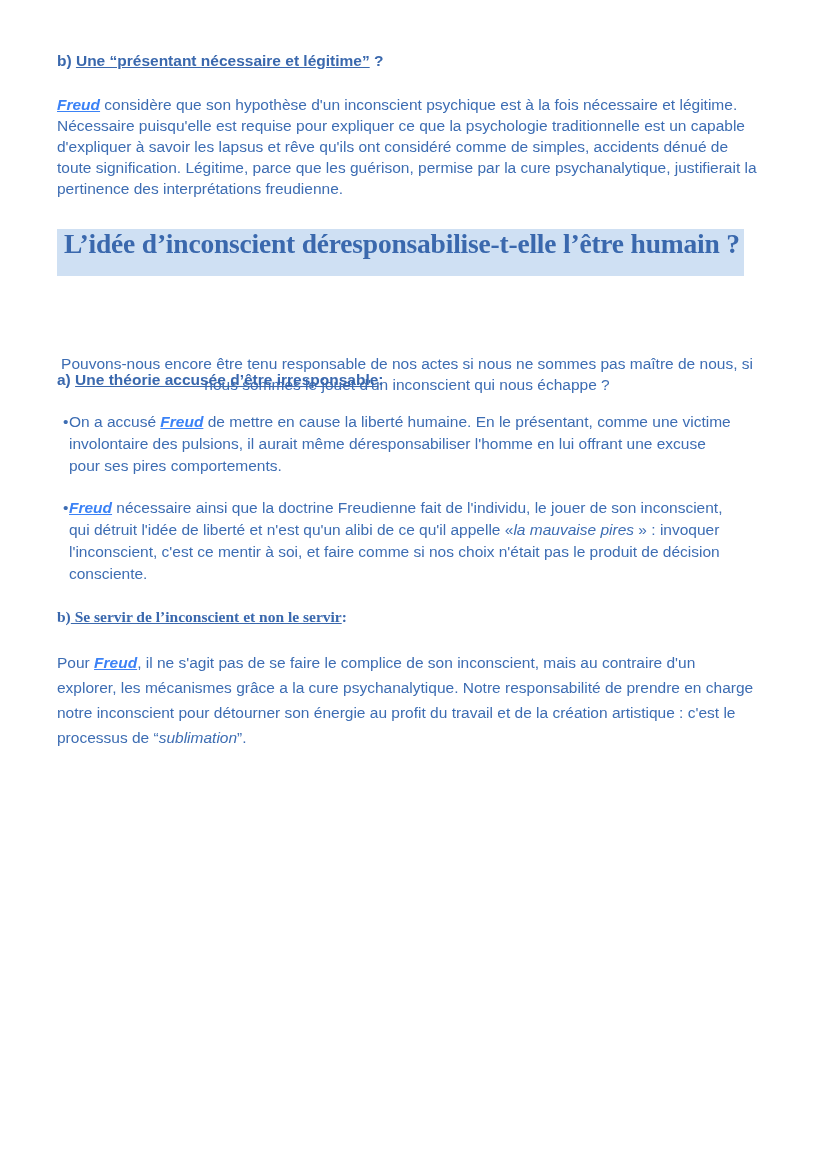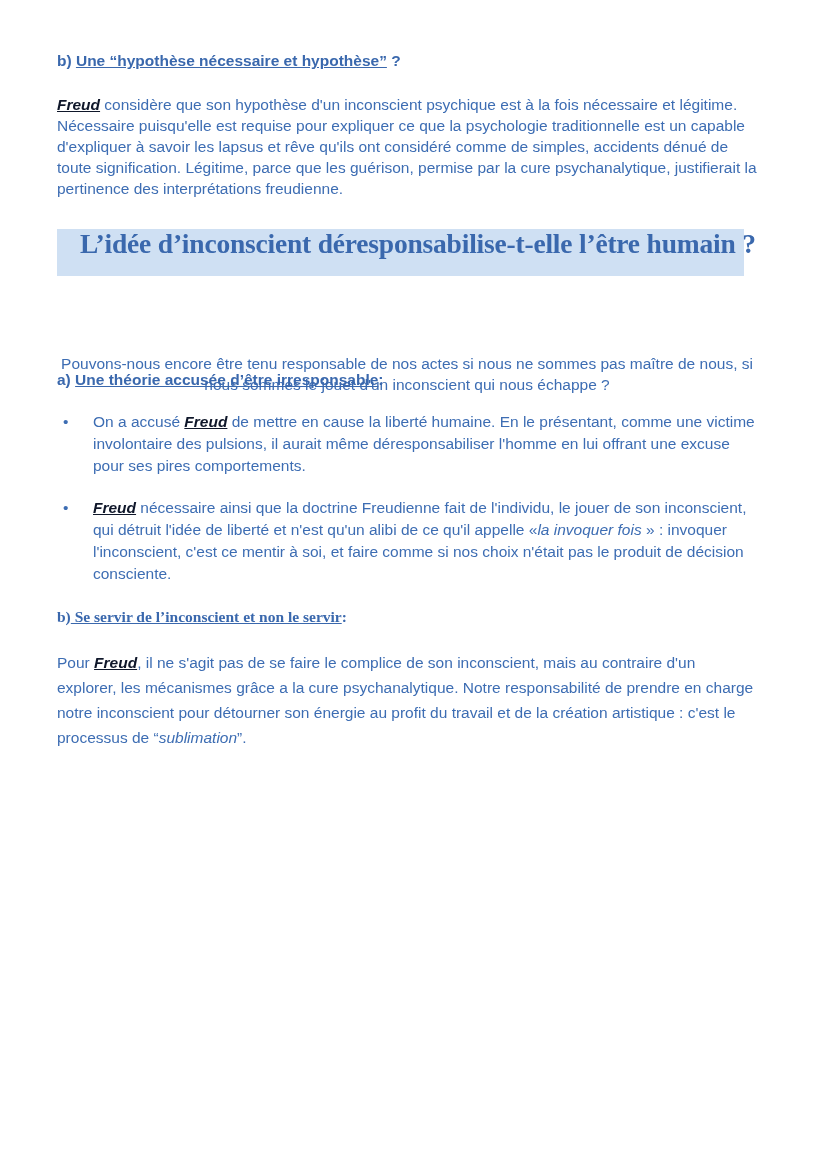--- a/index.html
+++ b/index.html
@@ -1,36 +1,36 @@
 <!DOCTYPE html>
 <html><head>
 <meta charset="utf-8">
 <style>
   html, body { margin: 0; padding: 0; background: #ffffff; }
   body { width: 828px; height: 1171px; position: relative; overflow: hidden;
          font-family: "Liberation Sans", "DejaVu Sans", sans-serif; color: #3d6db3; }
   .subhead { position: absolute; left: 57px; font-size: 15.5px; font-weight: bold; color: #3a68ad; }
   .subhead .ul { text-decoration: underline; }
   .para { position: absolute; left: 57px; width: 700px; font-size: 15.5px; line-height: 21px; color: #3d6db3; }
-  .name { color: #0f172a; font-weight: bold; font-style: italic; text-decoration: underline; margin-top: 24px; }
+  .name { color: #3b82f6; font-weight: bold; font-style: italic; text-decoration: underline; margin-top: 24px; }
   .band { position: absolute; left: 57px; top: 229px; width: 687px; height: 47px; background: #cfe0f3; }
   .band-title { position: absolute; left: 64px; top: 228px; font-family: "Liberation Serif", "DejaVu Serif", serif;
-                font-size: 27.5px; font-weight: bold; color: #3a68ad; white-space: nowrap; letter-spacing: -0.2px; margin-left: 16px; }
+                font-size: 27.5px; font-weight: bold; color: #3a68ad; white-space: nowrap; letter-spacing: -0.2px; }
   .question { position: absolute; left: 57px; top: 307px; width: 700px; text-align: center; font-size: 15.5px;
               line-height: 21px; color: #3d6db3; margin-top: 46px; }
   .bullet { position: absolute; left: 57px; width: 700px; font-size: 15.5px; line-height: 22px; }
   .bullet .dot { position: absolute; left: 6px; top: 0; }
-  .bullet .txt { position: absolute; left: 36px; width: 670px; }
+  .bullet .txt { position: absolute; left: 12px; width: 670px; }
   em { font-style: italic; }
 </style>
 </head>
 <body>
 
 <div class="subhead" style="top:52px;">
-  <span>b) </span><span class="ul">Une “hypothèse nécessaire et hypothèse”</span><span> ?</span>
+  <span>b) </span><span class="ul">Une “présentant nécessaire et légitime”</span><span> ?</span>
 </div>
 
 <div class="para" style="top:94px;">
   <span class="name">Freud</span><span> considère que son hypothèse d'un inconscient psychique est à la fois nécessaire et légitime. Nécessaire puisqu'elle est requise pour expliquer ce que la psychologie traditionnelle est un capable d'expliquer à savoir les lapsus et rêve qu'ils ont considéré comme de simples, accidents dénué de toute signification. Légitime, parce que les guérison, permise par la cure psychanalytique, justifierait la pertinence des interprétations freudienne.</span>
 </div>
 
 <div class="band"></div>
 <div class="band-title">L’idée d’inconscient déresponsabilise-t-elle l’être humain ?</div>
 
 <div class="question">Pouvons-nous encore être tenu responsable de nos actes si nous ne sommes pas maître de nous, si nous sommes le jouet d'un inconscient qui nous échappe ?</div>
@@ -42,21 +42,21 @@
 <div class="bullet" style="top:411px;">
   <span class="dot">•</span>
   <div class="txt">
     <span>On a accusé </span><span class="name">Freud</span><span> de mettre en cause la liberté humaine. En le présentant, comme une victime involontaire des pulsions, il aurait même déresponsabiliser l'homme en lui offrant une excuse pour ses pires comportements.</span>
   </div>
 </div>
 
 <div class="bullet" style="top:497px;">
   <span class="dot">•</span>
   <div class="txt">
-    <span class="name">Freud</span><span> nécessaire ainsi que la doctrine Freudienne fait de l'individu, le jouer de son inconscient, qui détruit l'idée de liberté et n'est qu'un alibi de ce qu'il appelle «</span><em>la invoquer fois</em><span> » : invoquer l'inconscient, c'est ce mentir à soi, et faire comme si nos choix n'était pas le produit de décision consciente.</span>
+    <span class="name">Freud</span><span> nécessaire ainsi que la doctrine Freudienne fait de l'individu, le jouer de son inconscient, qui détruit l'idée de liberté et n'est qu'un alibi de ce qu'il appelle «</span><em>la mauvaise pires</em><span> » : invoquer l'inconscient, c'est ce mentir à soi, et faire comme si nos choix n'était pas le produit de décision consciente.</span>
   </div>
 </div>
 
 <div class="subhead" style="top:608px;font-family:Liberation Serif, serif;">
   <span>b)</span><span class="ul"> Se servir de l’inconscient et non le servir</span><span>:</span>
 </div>
 
 <div class="para" style="top:650px; line-height:25px;">
   <span>Pour </span><span class="name">Freud</span><span>, il ne s'agit pas de se faire le complice de son inconscient, mais au contraire d'un explorer, les mécanismes grâce a la cure psychanalytique. Notre responsabilité de prendre en charge notre inconscient pour détourner son énergie au profit du travail et de la création artistique : c'est le processus de “</span><em>sublimation</em><span>”.</span>
 </div>

